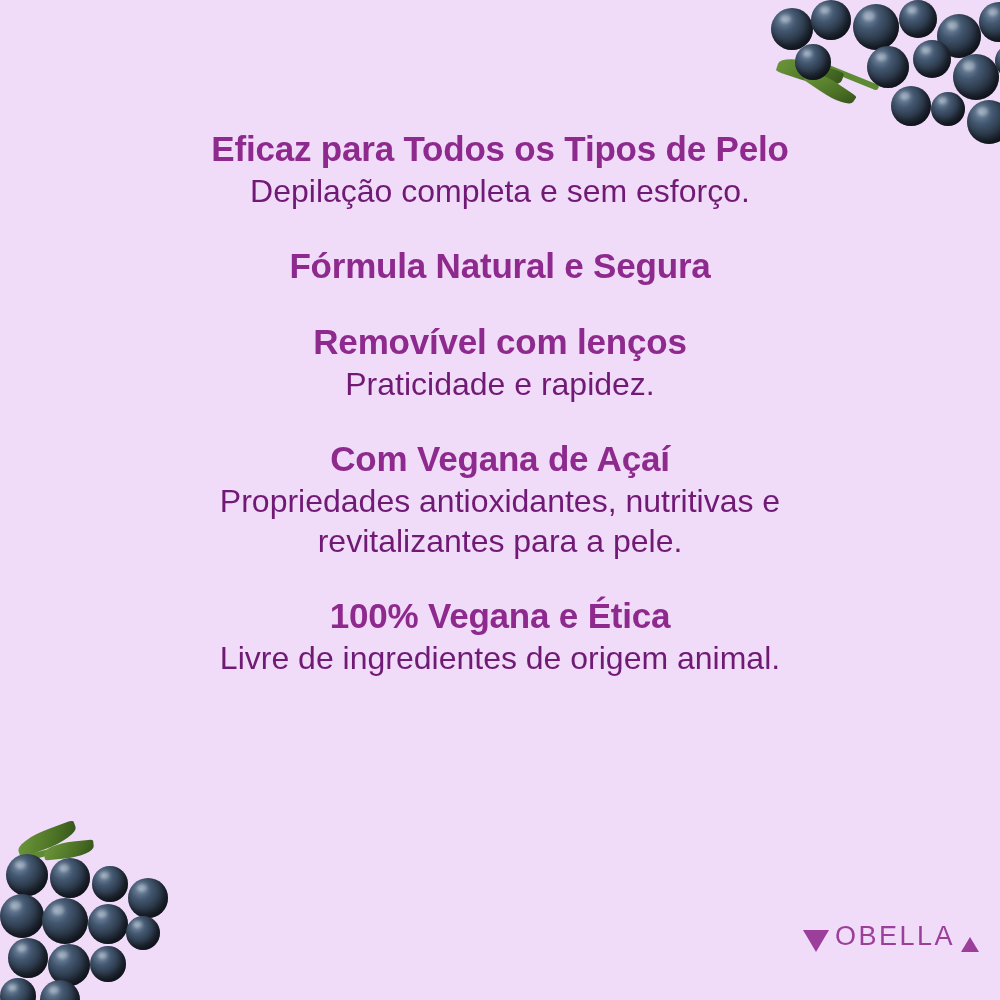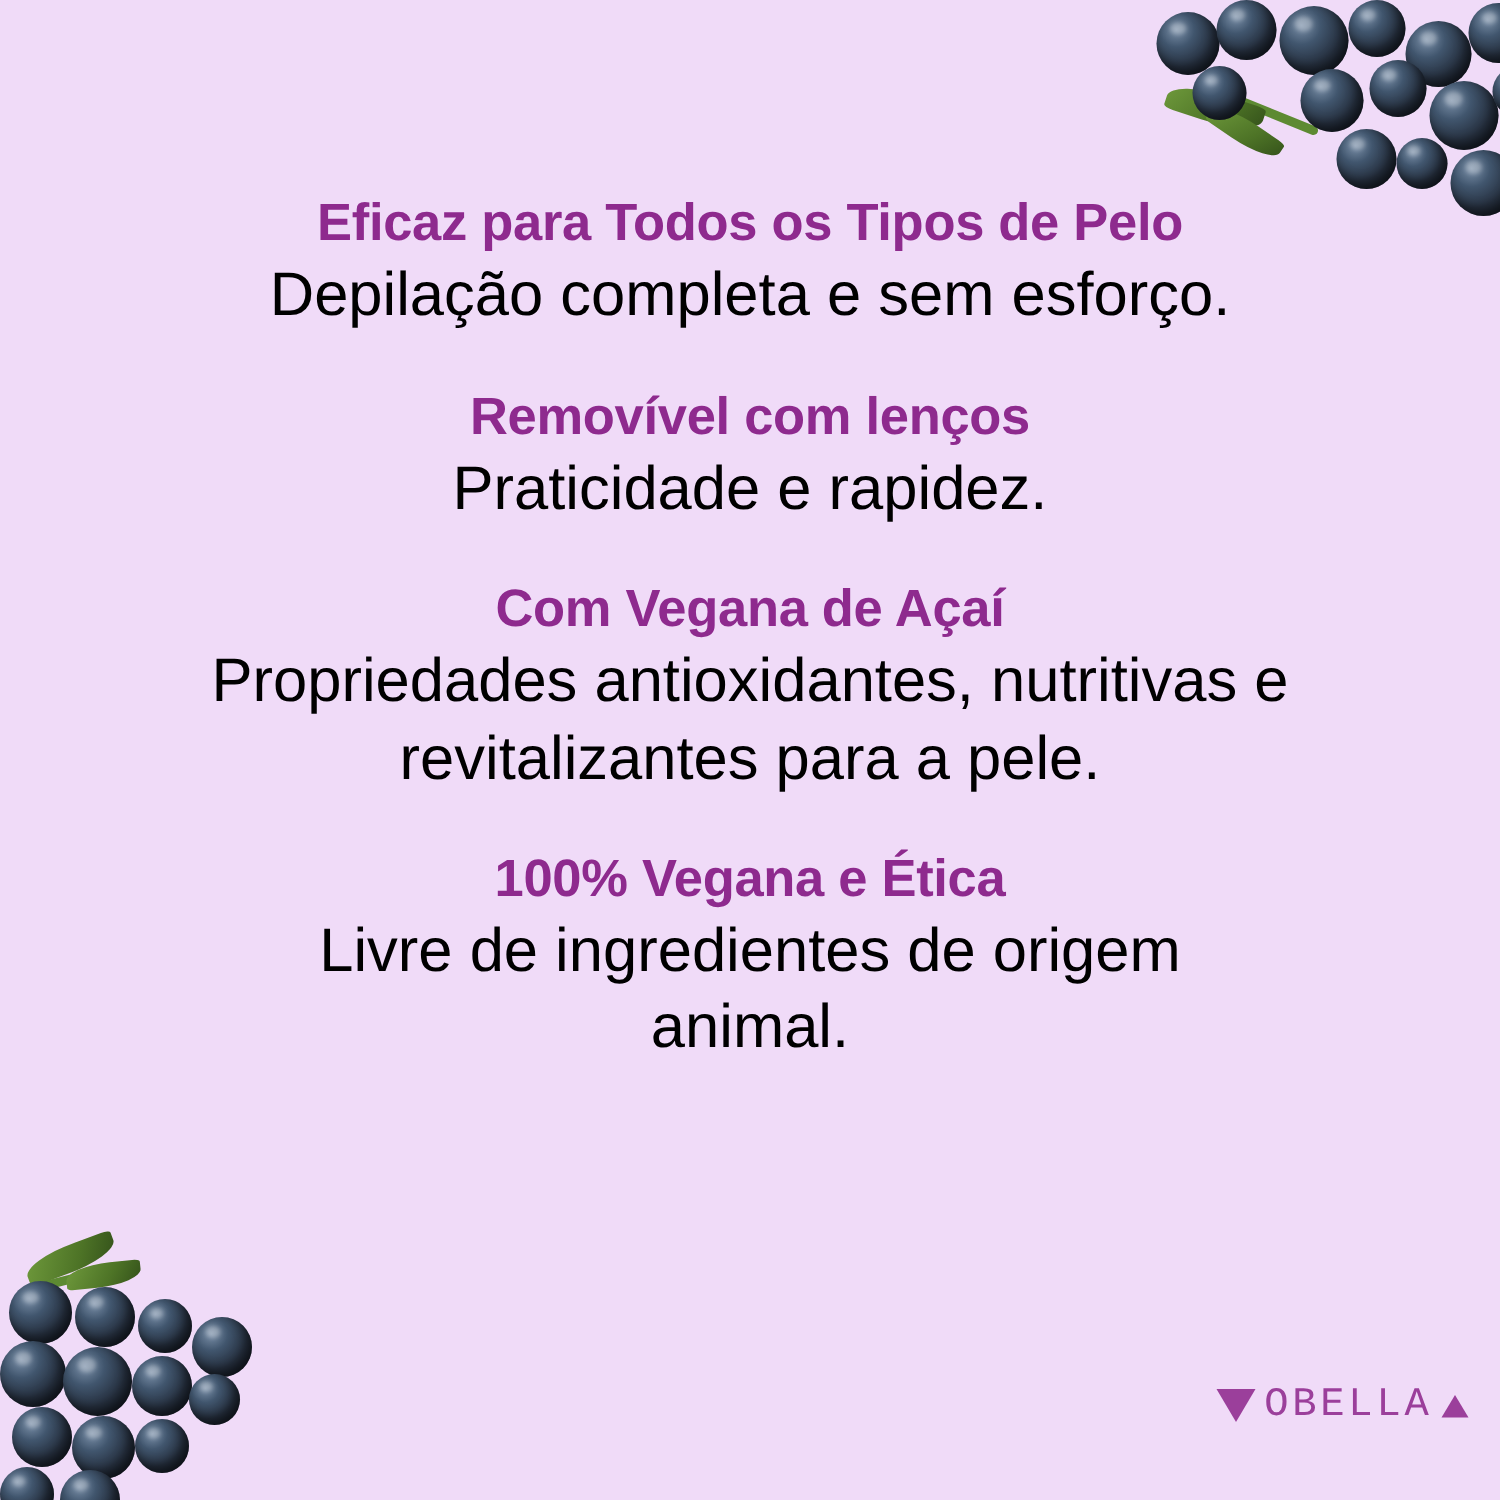--- a/index.html
+++ b/index.html
@@ -72,38 +72,37 @@
 
   .feature-title {
     font-size: 35px;
     font-weight: bold;
     color: #8e2a8e;
     line-height: 1.18;
     letter-spacing: -0.2px;
     margin: 0 0 2px 0;
   }
   .feature-desc {
-    font-size: 41px;
-    color: #000000;
+    font-size: 32px;
+    color: #701a75;
     line-height: 1.25;
     margin: 0 auto;
     max-width: 700px;
     font-weight: 400;
   }
 
   
   #logo {
     position: absolute;
     right: 48px;
     bottom: 48px;
     display: flex;
-    align-items: center;
+    align-items: flex-end;
     gap: 6px;
     color: #9b3f9b;
-    font-family: Liberation Mono, monospace;
   }
   #logo .logo-mark {
     display: inline-block;
     width: 0;
     height: 0;
     border-left: 13px solid transparent;
     border-right: 13px solid transparent;
     border-top: 22px solid #9b3f9b;
   }
   #logo .logo-text {
@@ -166,20 +165,21 @@
   </div>
 
   <div id="content">
 
     <div class="feature">
       <div class="feature-title">Eficaz para Todos os Tipos de Pelo</div>
       <div class="feature-desc">Depilação completa e sem esforço.</div>
     </div>
 
     <div class="feature">
+      <div class="feature-title">Fórmula Natural e Segura</div>
     </div>
 
     <div class="feature">
       <div class="feature-title">Removível com lenços</div>
       <div class="feature-desc">Praticidade e rapidez.</div>
     </div>
 
     <div class="feature">
       <div class="feature-title">Com Vegana de Açaí</div>
       <div class="feature-desc" style="max-width:730px;">Propriedades antioxidantes, nutritivas e revitalizantes para a pele.</div>

